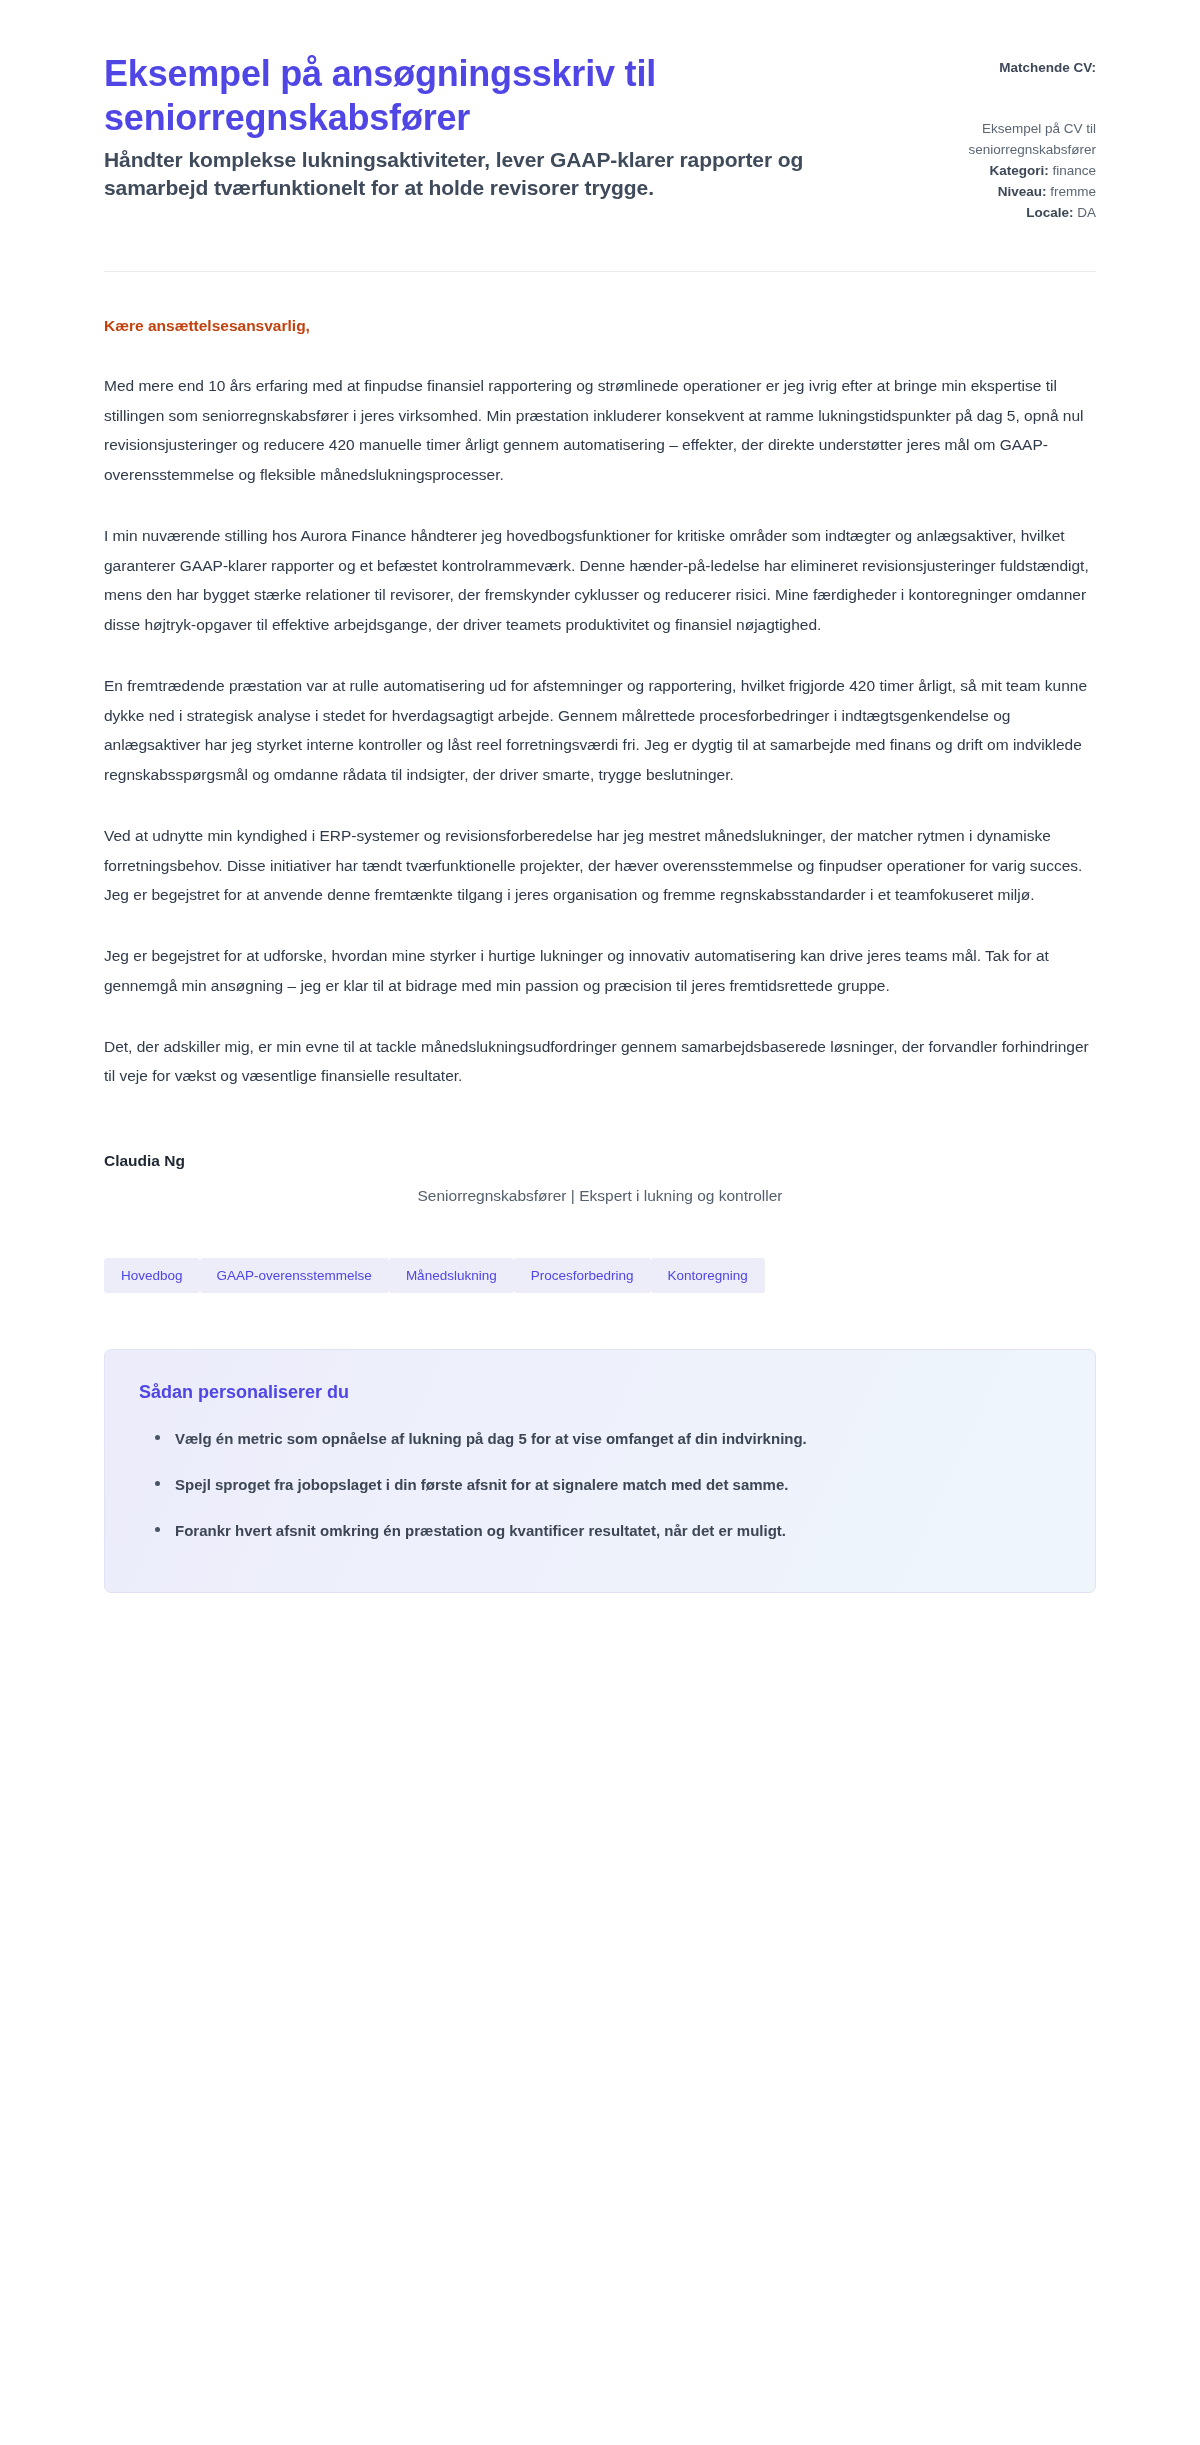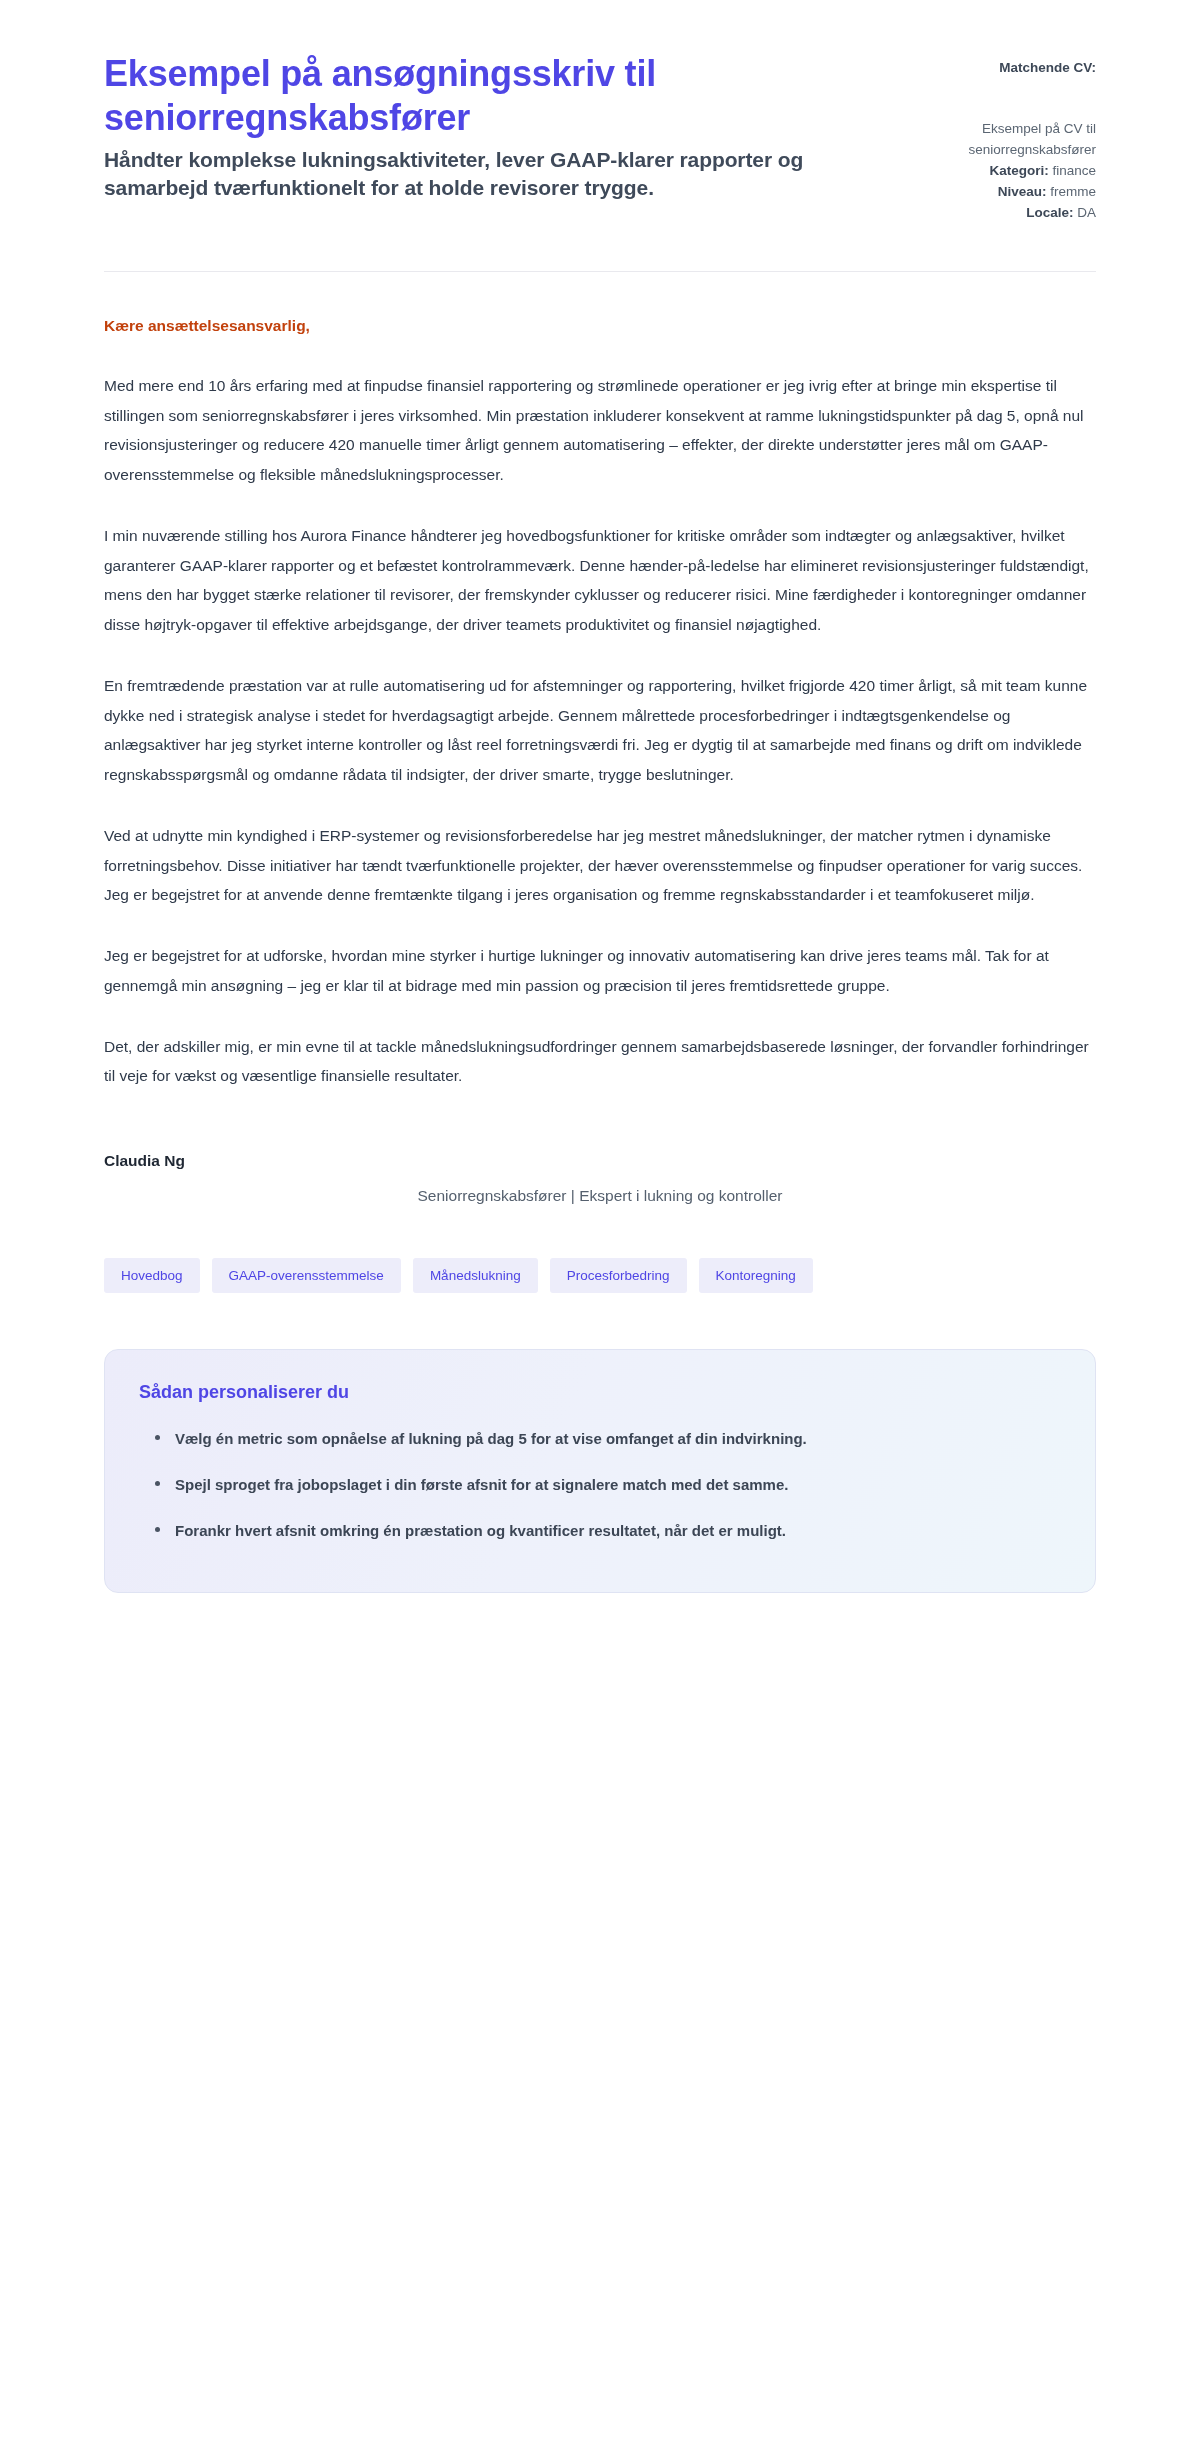--- a/index.html
+++ b/index.html
@@ -113,39 +113,38 @@
     font-weight: 400;
     color: #55606e;
     line-height: 1.5;
     text-align: center;
   }
 
   
   .tags {
     display: flex;
     flex-wrap: wrap;
-    gap: 12px;
     margin-top: 50px;
   }
   .tag {
     background: #ededfa;
     color: #4f46e5;
     font-size: 13.5px;
     line-height: 1;
     padding: 11px 17px;
     border-radius: 3px;
     white-space: nowrap;
   }
 
   
   .callout {
     margin-top: 56px;
     margin-bottom: 60px;
     border: 1px solid #dfe3f3;
-    border-radius: 14px;
+    border-radius: 7px;
     background: linear-gradient(115deg, #ececfa 0%, #eef1fb 45%, #eef6fb 100%);
     padding: 30px 34px 36px 34px;
   }
   .callout-title {
     margin: 0 0 20px 0;
     font-size: 18px;
     font-weight: 700;
     color: #4f46e5;
     line-height: 1.4;
   }

